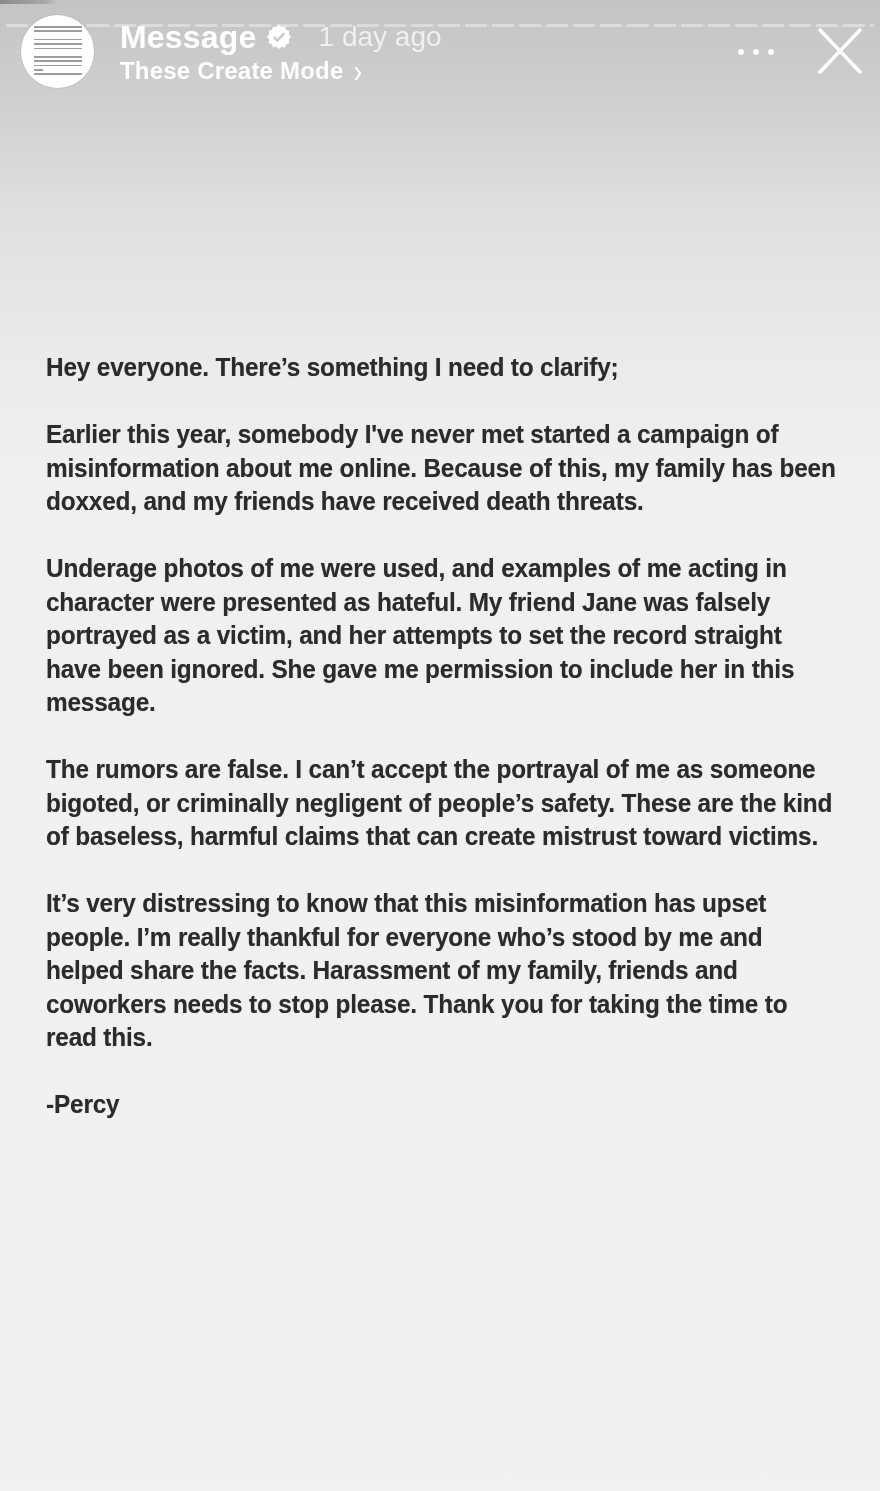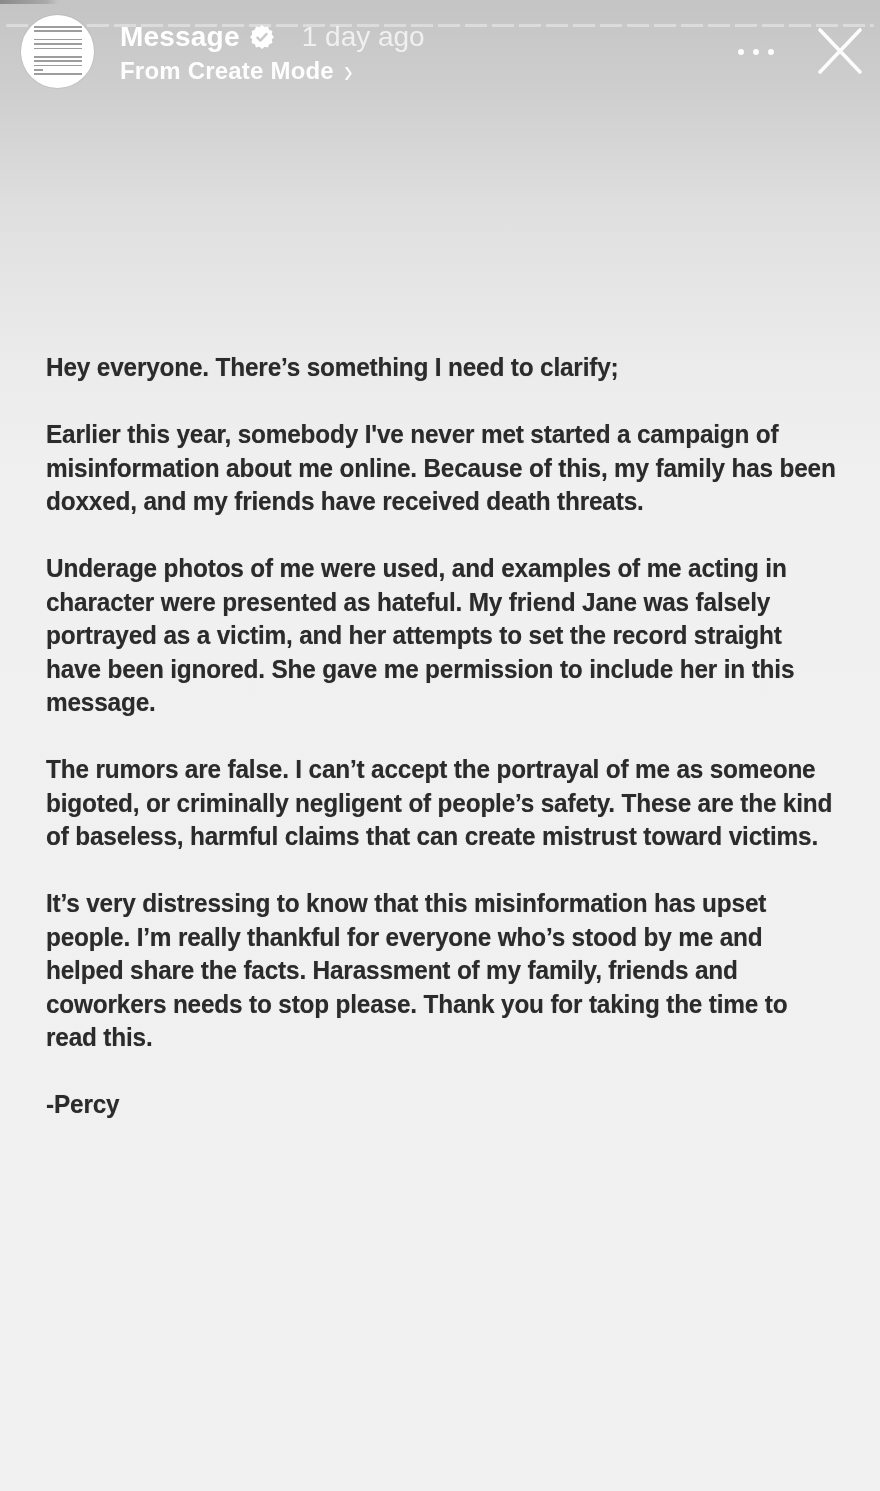--- a/index.html
+++ b/index.html
@@ -54,21 +54,21 @@
       rgba(140,140,140,0.85) 0 1.5px,
       transparent 1.5px 4.3px);
   }
   .avatar-gap { position: absolute; left: 0; right: 0; height: 3.5px; background: #ffffff; }
   .gap1 { top: 19px; } .gap2 { top: 36px; } .gap3 { top: 52px; left: 30%; }
 
   .header-text { position: absolute; left: 120px; top: 21px; }
   .title-row { display: flex; align-items: center; line-height: 32px; white-space: nowrap; }
   .story-title {
     color: #ffffff;
-    font-size: 28px;
+    font-size: 32px;
     font-weight: 700;
     letter-spacing: 0.2px;
   }
   .verified-badge { width: 24px; height: 24px; margin-left: 10px; display: inline-block; }
   .timestamp {
     margin-left: 28px;
     color: rgba(255,255,255,0.72);
     font-size: 28px;
     font-weight: 400;
   }
@@ -151,21 +151,21 @@
     <div class="header-text">
       <div class="title-row">
         <span class="story-title">Message</span>
         <svg class="verified-badge" viewBox="0 0 24 24">
           <polygon id="badge-star" fill="#ffffff" points="12.00,0.00 14.61,2.24 18.00,1.61 19.14,4.86 22.39,6.00 21.76,9.39 24.00,12.00 21.76,14.61 22.39,18.00 19.14,19.14 18.00,22.39 14.61,21.76 12.00,24.00 9.39,21.76 6.00,22.39 4.86,19.14 1.61,18.00 2.24,14.61 0.00,12.00 2.24,9.39 1.61,6.00 4.86,4.86 6.00,1.61 9.39,2.24"></polygon>
           <path d="M7.4 12.6 L10.4 15.6 L16.6 8.9" fill="none" stroke="#c9c9c9" stroke-width="2.3" stroke-linecap="round" stroke-linejoin="round"></path>
         </svg>
         <span class="timestamp">1 day ago</span>
       </div>
       <div class="source-row">
-        <span>From Create Mode</span>
+        <span>These Create Mode</span>
         <span class="chevron">›</span>
       </div>
     </div>
 
     <button class="more-button">
       <i></i>
       <i></i>
       <i></i>
     </button>
 

